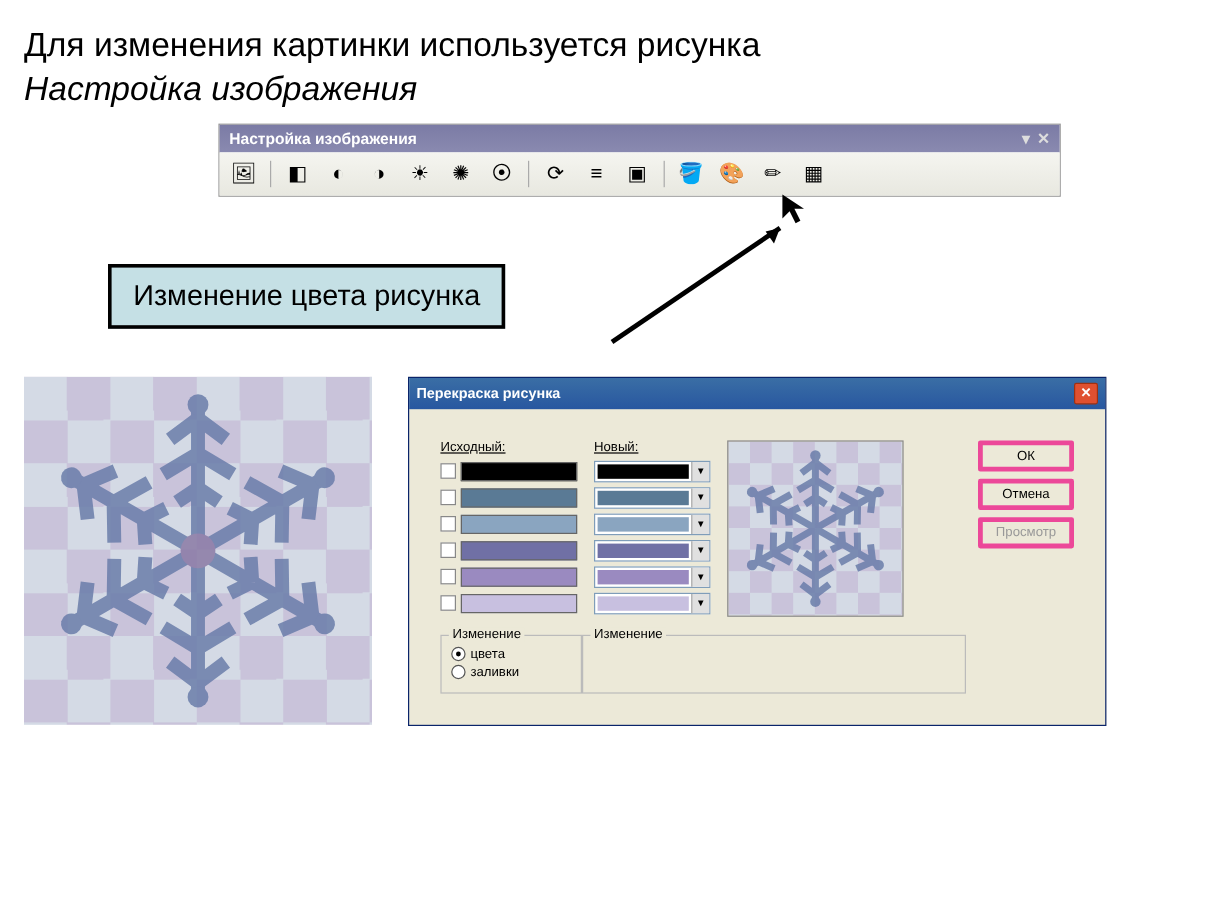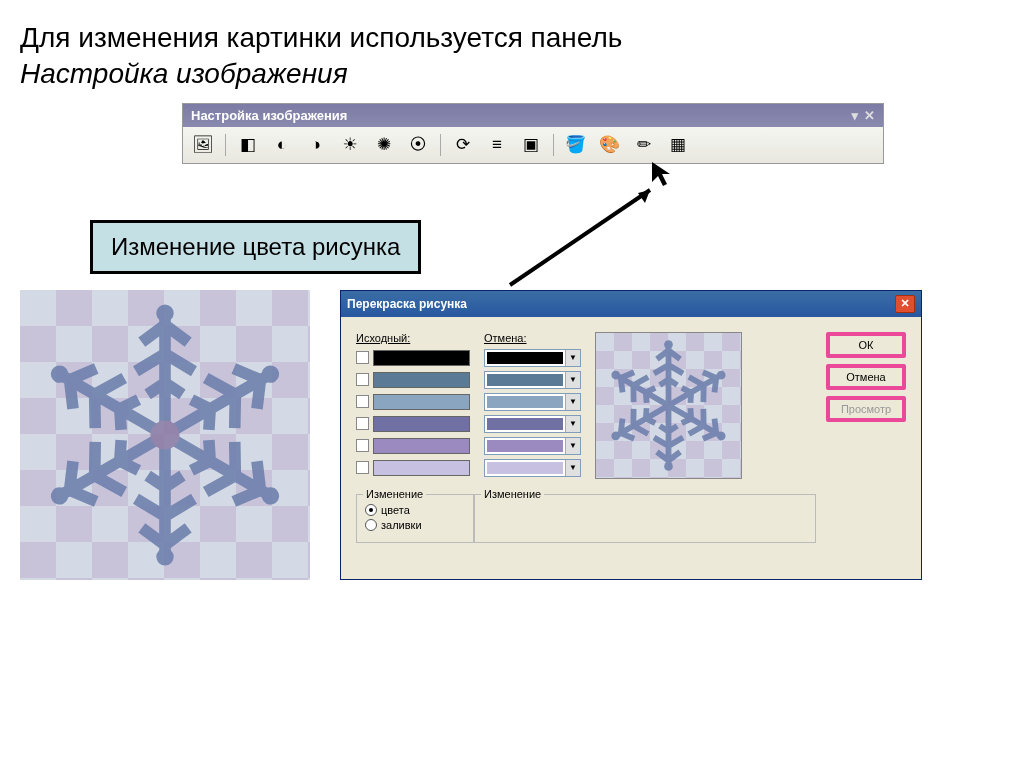--- a/index.html
+++ b/index.html
@@ -35,21 +35,21 @@
   .label-box {
     border: 3px solid #000;
     background: #c5e0e5;
     font-size: 24px;
     padding: 10px 18px;
     display: inline-block;
     margin-top: 56px;
     margin-left: 70px;
   }
 
-  .bottom-row { display: flex; gap: 30px; margin-top: 16px; }
+  .bottom-row { display: flex; gap: 30px; margin-top: 40px; }
 
   .snowflake-box {
     width: 290px; height: 290px;
     background:
       repeating-conic-gradient(#c9c3da 0 25%, #d4dae5 0 50%) 0 0 / 72px 72px;
     position: relative;
   }
   .snowflake-box svg { position: absolute; inset: 0; }
 
   .dialog {
@@ -63,21 +63,21 @@
     color: #fff; font-weight: bold; font-size: 12px;
     padding: 4px 6px; display: flex; align-items: center;
   }
   .dialog-title .spacer { flex: 1; }
   .dialog-close {
     width: 18px; height: 16px; background: #e05030;
     border: 1px solid #a03010; border-radius: 2px;
     color: #fff; display: flex; align-items: center; justify-content: center;
     font-size: 11px; font-weight: bold; cursor: pointer;
   }
-  .dialog-body { display: flex; padding: 15px; gap: 10px; }
+  .dialog-body { display: flex; padding: 26px; gap: 10px; }
   .dialog-left { flex: 1; }
   .dialog-columns { display: flex; gap: 14px; margin-bottom: 8px; }
   .col-hdr { font-size: 11px; text-decoration: underline; margin-bottom: 4px; }
   .color-row { display: flex; align-items: center; gap: 4px; height: 20px; margin-bottom: 2px; }
   .chk { width: 11px; height: 11px; border: 1px solid #888; background: #fff; }
   .swatch { width: 95px; height: 14px; border: 1px solid #666; }
   .dd { width: 95px; height: 16px; border: 1px solid #7f9db9; background: #fff; display: flex; }
   .dd-bar { flex: 1; margin: 2px; }
   .dd-arrow { width: 14px; background: #e0e0e0; border-left: 1px solid #aaa; display: flex; align-items: center; justify-content: center; font-size: 8px; }
   .groupbox { border: 1px solid #bbb; padding: 6px 8px 8px; position: relative; margin-top: 6px; }
@@ -98,21 +98,21 @@
   }
   .win-button.disabled { color: #999; }
   .bottom-groups { display: flex; }
 </style>
 </head>
 <body>
 
 
 
 <div class="heading">
-  <span>Для изменения картинки используется панель</span><br>
+  <span>Для изменения картинки используется рисунка</span><br>
   <span class="heading-italic">Настройка изображения</span>
 </div>
 
 <div class="toolbar-wrap">
   <div class="toolbar-title">
     <span>Настройка изображения</span>
     <span class="spacer"></span>
     <span class="win-btn">▾</span>
     <span class="win-btn">✕</span>
   </div>
@@ -200,21 +200,21 @@
                   <span class="chk"></span>
                   <span class="swatch" style="background:#9a8ac0"></span>
                 </div>
                 <div class="color-row">
                   <span class="chk"></span>
                   <span class="swatch" style="background:#c8c0e0"></span>
                 </div>
               </div>
           </div>
           <div>
-            <div class="col-hdr">Отмена:</div>
+            <div class="col-hdr">Новый:</div>
             <div id="new-col">
                 <div class="color-row">
                   <div class="dd">
                     <div class="dd-bar" style="background:#000000"></div>
                     <div class="dd-arrow">▼</div>
                   </div>
                 </div>
                 <div class="color-row">
                   <div class="dd">
                     <div class="dd-bar" style="background:#5a7a95"></div>

